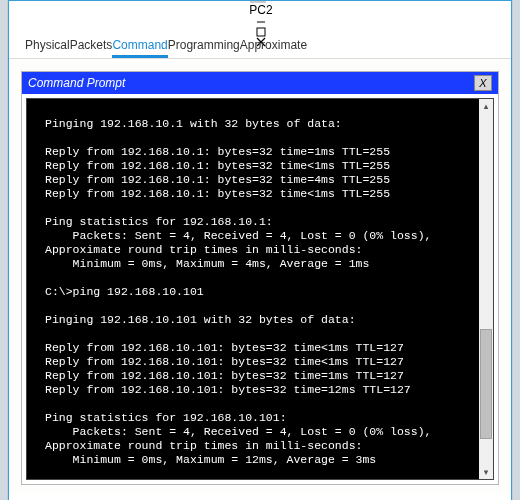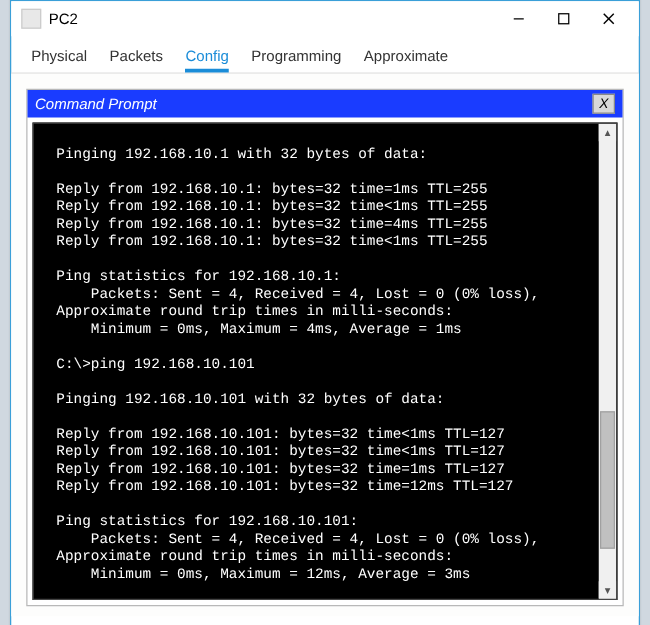--- a/index.html
+++ b/index.html
@@ -21,20 +21,21 @@
     background: #fff;
     border: 1px solid #3a9fd8;
     box-shadow: 0 0 0 1px rgba(0,0,0,0.05);
   }
   .titlebar {
     display: flex;
     align-items: center;
     height: 28px;
     background: #fff;
     padding: 0 6px 0 8px;
+    flex-direction: column;
   }
   .titlebar .icon {
     width: 16px; height: 16px;
     background: #e8e8e8;
     border: 1px solid #ccc;
     margin-right: 6px;
   }
   .titlebar .title {
     flex: 1;
     font-size: 12px;
@@ -47,21 +48,20 @@
     justify-content: center;
     color: #000;
     font-size: 14px;
   }
   .winbtn svg { display:block; }
   .tabs {
     display: flex;
     align-items: flex-end;
     padding: 6px 16px 0 16px;
     border-bottom: 1px solid #ddd;
-    gap: 18px;
     height: 30px;
   }
   .tab {
     font-size: 12px;
     color: #333;
     padding-bottom: 6px;
     cursor: default;
   }
   .tab.active {
     color: #1a8cd8;
@@ -171,21 +171,21 @@
       <svg width="10" height="10">
           <line x1="1" y1="1" x2="9" y2="9" stroke="#000" stroke-width="1.2"></line>
           <line x1="9" y1="1" x2="1" y2="9" stroke="#000" stroke-width="1.2"></line>
         </svg>
     </div>
   </div>
 
   <div class="tabs">
     <div class="tab">Physical</div>
     <div class="tab">Packets</div>
-    <div class="tab active">Config</div>
+    <div class="tab active">Command</div>
     <div class="tab">Programming</div>
     <div class="tab">Approximate</div>
   </div>
 
   <div class="body">
     <div class="panel">
       <div class="panel-header">
         <span class="ptitle">Command Prompt</span>
         <span class="panel-close">X</span>
       </div>

